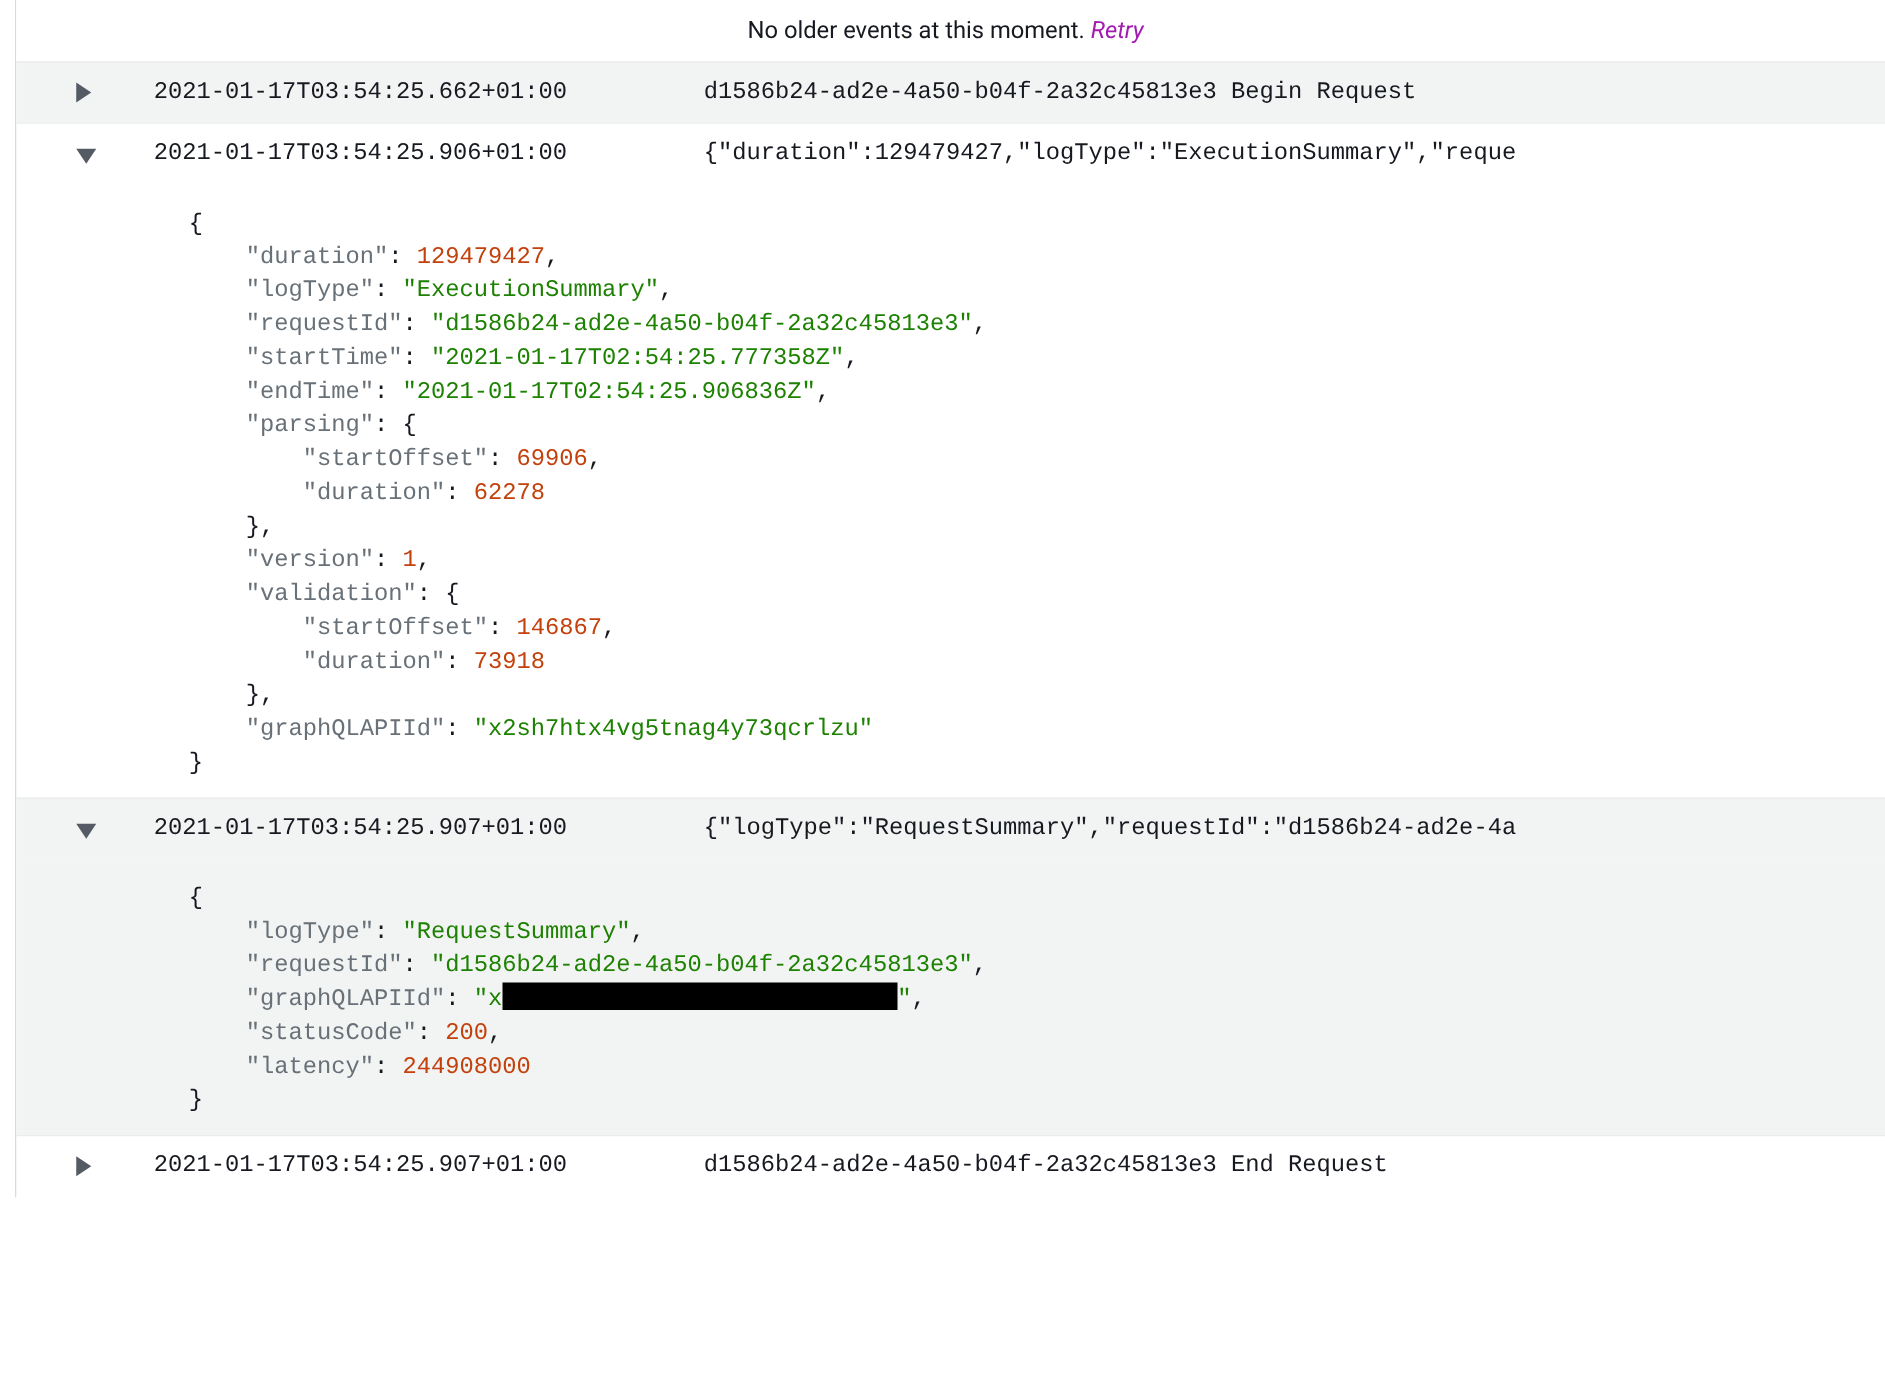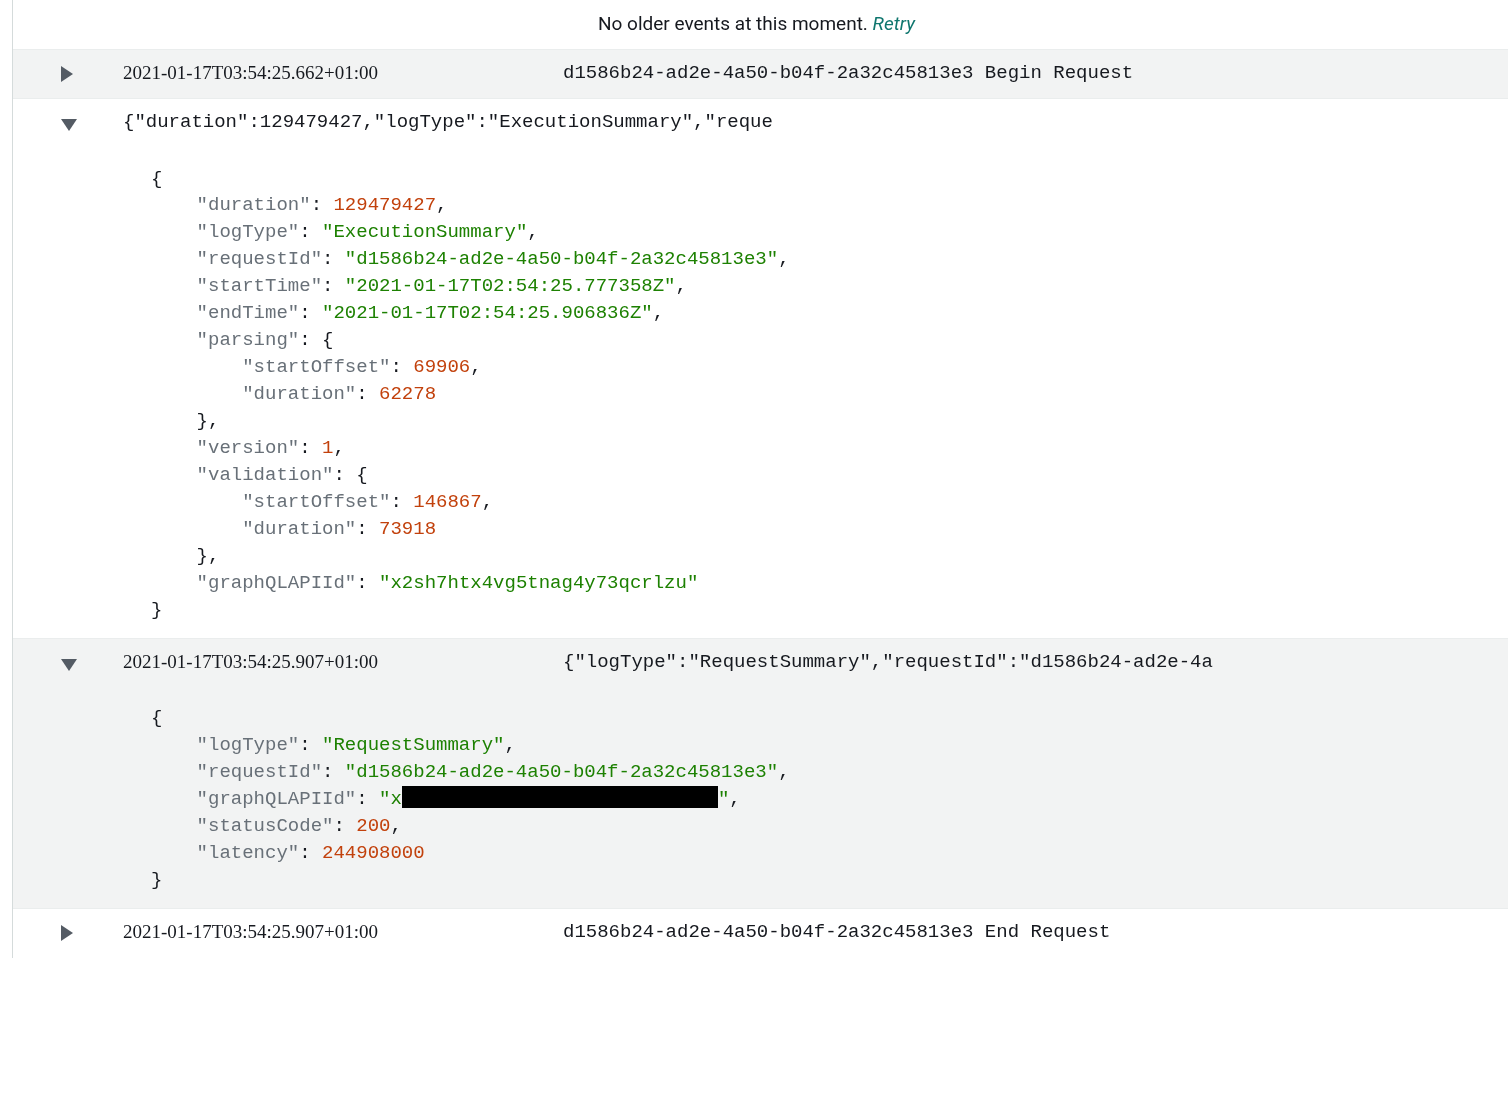--- a/index.html
+++ b/index.html
@@ -16,21 +16,21 @@
     .container { border-left: 1px solid #d5dbdb; margin-left: 12px; width: 2000px; }
 
     .top-bar {
       padding: 10px 0;
       text-align: left;
       background: #fff;
       padding-left: 585px;
       font-size: 19px;
       color: #16191f;
     }
-    .link { color: #0f766e; cursor: pointer; font-style: italic; }
+    .link { color: #a21caf; cursor: pointer; font-style: italic; }
 
     .row {
       display: flex;
       align-items: flex-start;
       border-top: 1px solid #eaeded;
       padding: 8px 0 8px 0;
     }
     .row.alt { background: #f2f3f3; }
 
     .toggle-cell {
@@ -54,21 +54,20 @@
       border-right: 8px solid transparent;
       border-top: 12px solid #545b64;
     }
 
     .ts-cell {
       width: 440px;
       flex-shrink: 0;
       padding-right: 20px;
       padding-top: 1px;
       font-size: 19px;
-      font-family: Liberation Serif, serif;
     }
     .msg-cell {
       flex: 1;
       white-space: nowrap;
       overflow: hidden;
       padding-top: 1px;
       font-size: 19px;
     }
 
     .expanded-body {
@@ -105,20 +104,21 @@
       <div class="alt-wrap">
         <div class="row alt">
           <div class="toggle-cell"><span class="caret right"></span></div>
           <div class="ts-cell mono">2021-01-17T03:54:25.662+01:00</div>
           <div class="msg-cell mono">d1586b24-ad2e-4a50-b04f-2a32c45813e3 Begin Request</div>
         </div>
       </div>
       <div>
         <div class="row">
           <div class="toggle-cell"><span class="caret down"></span></div>
+          <div class="ts-cell mono">2021-01-17T03:54:25.906+01:00</div>
           <div class="msg-cell mono">{"duration":129479427,"logType":"ExecutionSummary","reque</div>
         </div>
         <div class="expanded-body"><div><span class="p">{</span></div><div>    <span class="k">"duration"</span><span class="p">: </span><span class="n">129479427</span><span class="p">,</span></div><div>    <span class="k">"logType"</span><span class="p">: </span><span class="s">"ExecutionSummary"</span><span class="p">,</span></div><div>    <span class="k">"requestId"</span><span class="p">: </span><span class="s">"d1586b24-ad2e-4a50-b04f-2a32c45813e3"</span><span class="p">,</span></div><div>    <span class="k">"startTime"</span><span class="p">: </span><span class="s">"2021-01-17T02:54:25.777358Z"</span><span class="p">,</span></div><div>    <span class="k">"endTime"</span><span class="p">: </span><span class="s">"2021-01-17T02:54:25.906836Z"</span><span class="p">,</span></div><div>    <span class="k">"parsing"</span><span class="p">: </span><span class="p">{</span></div><div>        <span class="k">"startOffset"</span><span class="p">: </span><span class="n">69906</span><span class="p">,</span></div><div>        <span class="k">"duration"</span><span class="p">: </span><span class="n">62278</span></div><div><span class="p">    },</span></div><div>    <span class="k">"version"</span><span class="p">: </span><span class="n">1</span><span class="p">,</span></div><div>    <span class="k">"validation"</span><span class="p">: </span><span class="p">{</span></div><div>        <span class="k">"startOffset"</span><span class="p">: </span><span class="n">146867</span><span class="p">,</span></div><div>        <span class="k">"duration"</span><span class="p">: </span><span class="n">73918</span></div><div><span class="p">    },</span></div><div>    <span class="k">"graphQLAPIId"</span><span class="p">: </span><span class="s">"x2sh7htx4vg5tnag4y73qcrlzu"</span></div><div><span class="p">}</span></div></div>
       </div>
       <div class="alt-wrap">
         <div class="row alt">
           <div class="toggle-cell"><span class="caret down"></span></div>
           <div class="ts-cell mono">2021-01-17T03:54:25.907+01:00</div>
           <div class="msg-cell mono">{"logType":"RequestSummary","requestId":"d1586b24-ad2e-4a</div>
         </div>

